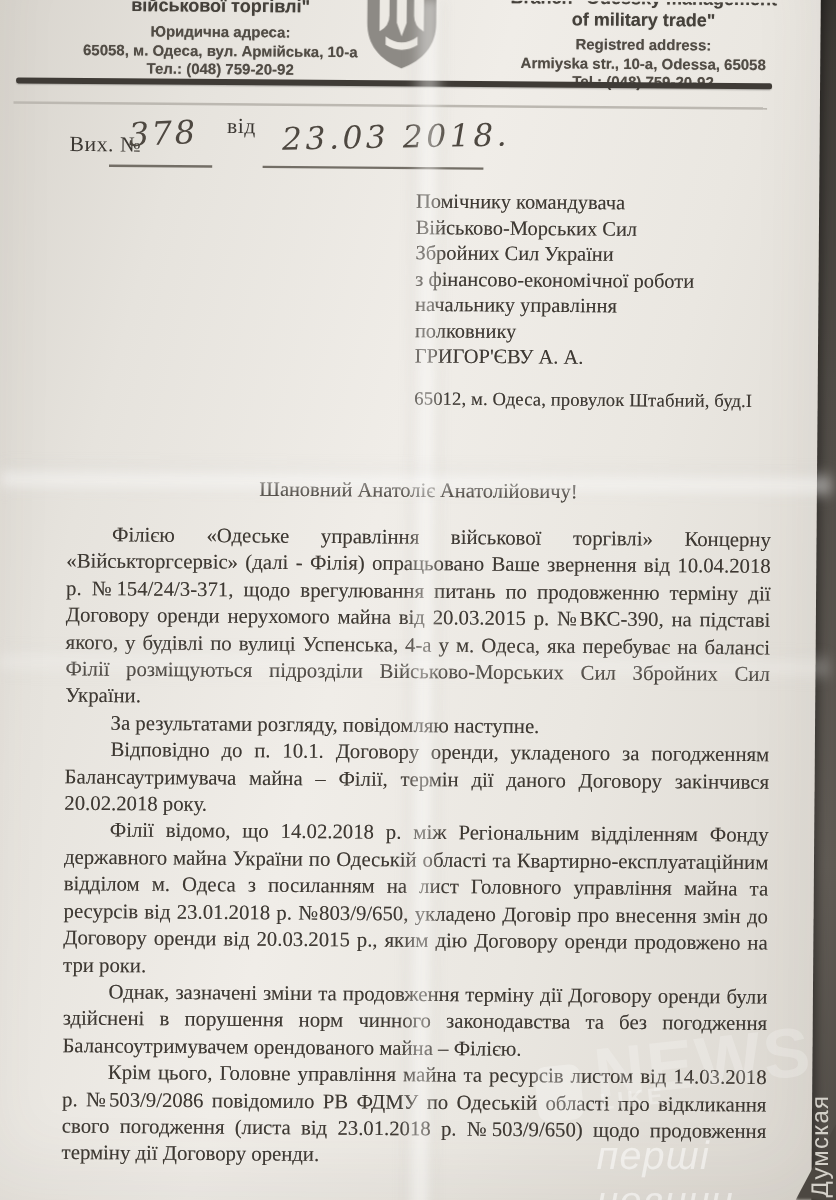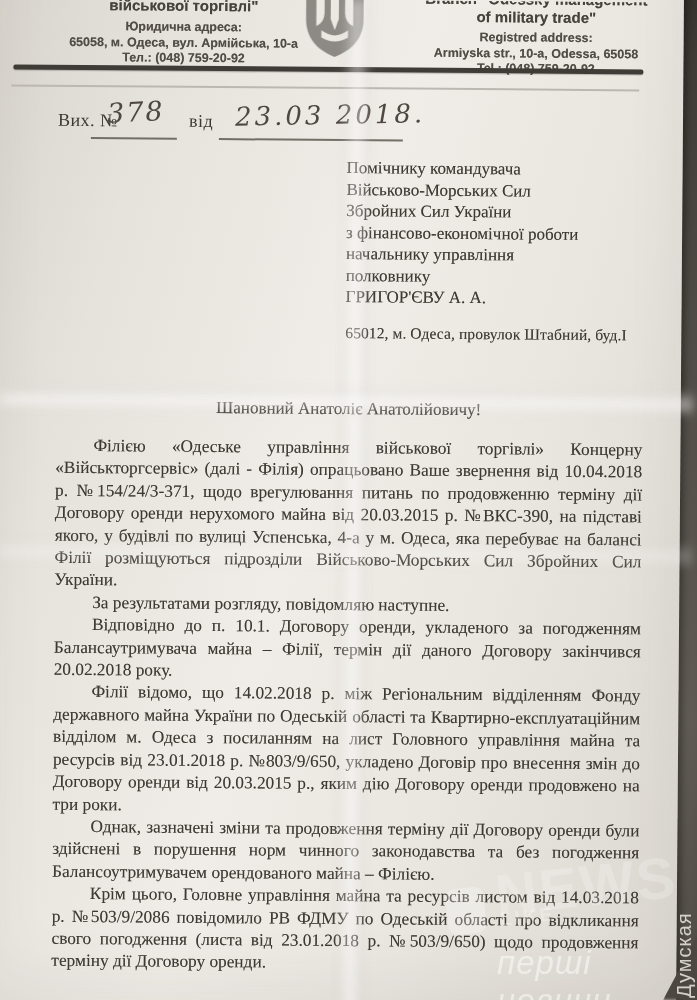--- a/index.html
+++ b/index.html
@@ -90,21 +90,21 @@
         <div class="hdr-line">Armiyska str., 10-a, Odessa, 65058</div>
         <div class="hdr-line">Tel.: (048) 759-20-92</div>
       </div>
 
       <div class="abs rule-thick" style="left:10px;top:67px;width:630px;"></div>
       <div class="abs rule-thin" style="left:8px;top:87px;width:628px;"></div>
 
       <span class="abs ref-label" style="left:55px;top:112px;">Вих. №</span>
       <span class="abs hw" style="left:104px;top:98px;font-size:27px;transform:rotate(-3deg);letter-spacing:2px;">378</span>
       <div class="abs uline" style="left:88px;top:139px;width:86px;"></div>
-      <span class="abs ref-label" style="left:186px;top:112px;">від</span>
+      <span class="abs ref-label" style="left:186px;top:96px;">від</span>
       <span class="abs hw" style="left:232px;top:100px;font-size:26px;transform:rotate(-1.5deg);letter-spacing:3px;">23.03 2018.</span>
       <div class="abs uline" style="left:216px;top:139px;width:184px;"></div>
 
       <div class="abs recipient" style="left:344px;top:157px;width:332px;">
         <div>Помічнику командувача</div>
         <div>Військово-Морських Сил</div>
         <div>Збройних Сил України</div>
         <div>з фінансово-економічної роботи</div>
         <div>начальнику управління</div>
         <div>полковнику</div>

